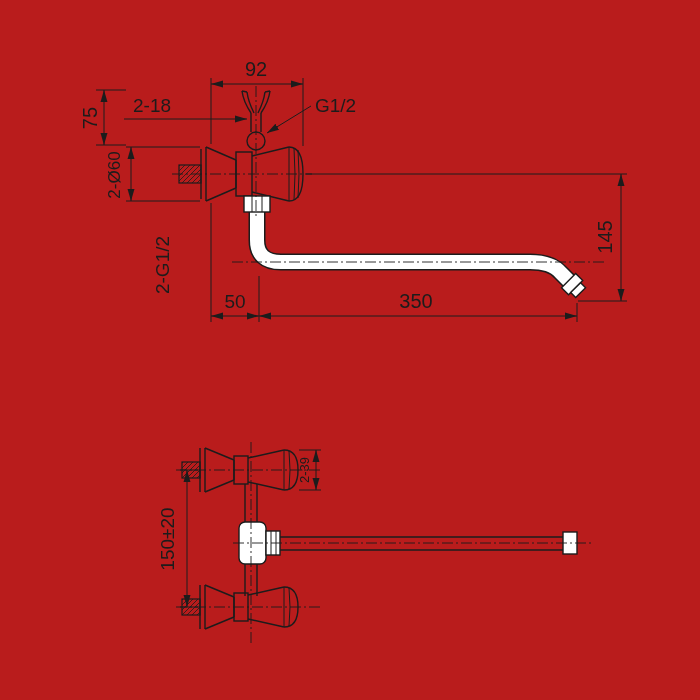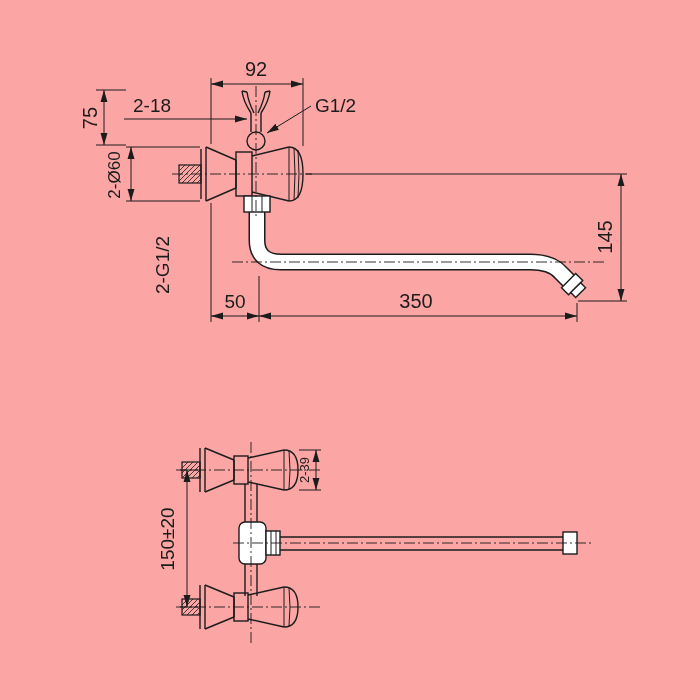--- a/index.html
+++ b/index.html
@@ -1,16 +1,16 @@
 <!DOCTYPE html>
 <html><head>
 <meta charset="utf-8">
 <style>
   html,body{margin:0;padding:0;background:#ffffff;}
-  .canvas{position:relative;width:700px;height:700px;background:#fca5a5;overflow:hidden;
+  .canvas{position:relative;width:700px;height:700px;background:#b91c1c;overflow:hidden;
           font-family:"Liberation Sans", sans-serif;}
   svg text{font-family:"Liberation Sans", sans-serif;fill:#1c1c1c;}
   .ln{stroke:#1c1c1c;fill:none;stroke-width:1.4;stroke-linecap:butt;}
   .thin{stroke:#1c1c1c;fill:none;stroke-width:1;}
   .dim{stroke:#1c1c1c;fill:none;stroke-width:1;}
   .cl{stroke:#1c1c1c;fill:none;stroke-width:0.9;stroke-dasharray:11 3 2 3;}
   .wf{fill:#ffffff;stroke:#1c1c1c;stroke-width:1.4;}
   .tube-outer{stroke:#1c1c1c;fill:none;stroke-width:17;}
   .tube-inner{stroke:#ffffff;fill:none;stroke-width:14;}
   .t20{font-size:20px;} .t19{font-size:19px;} .t17{font-size:17px;} .t13{font-size:13px;}

